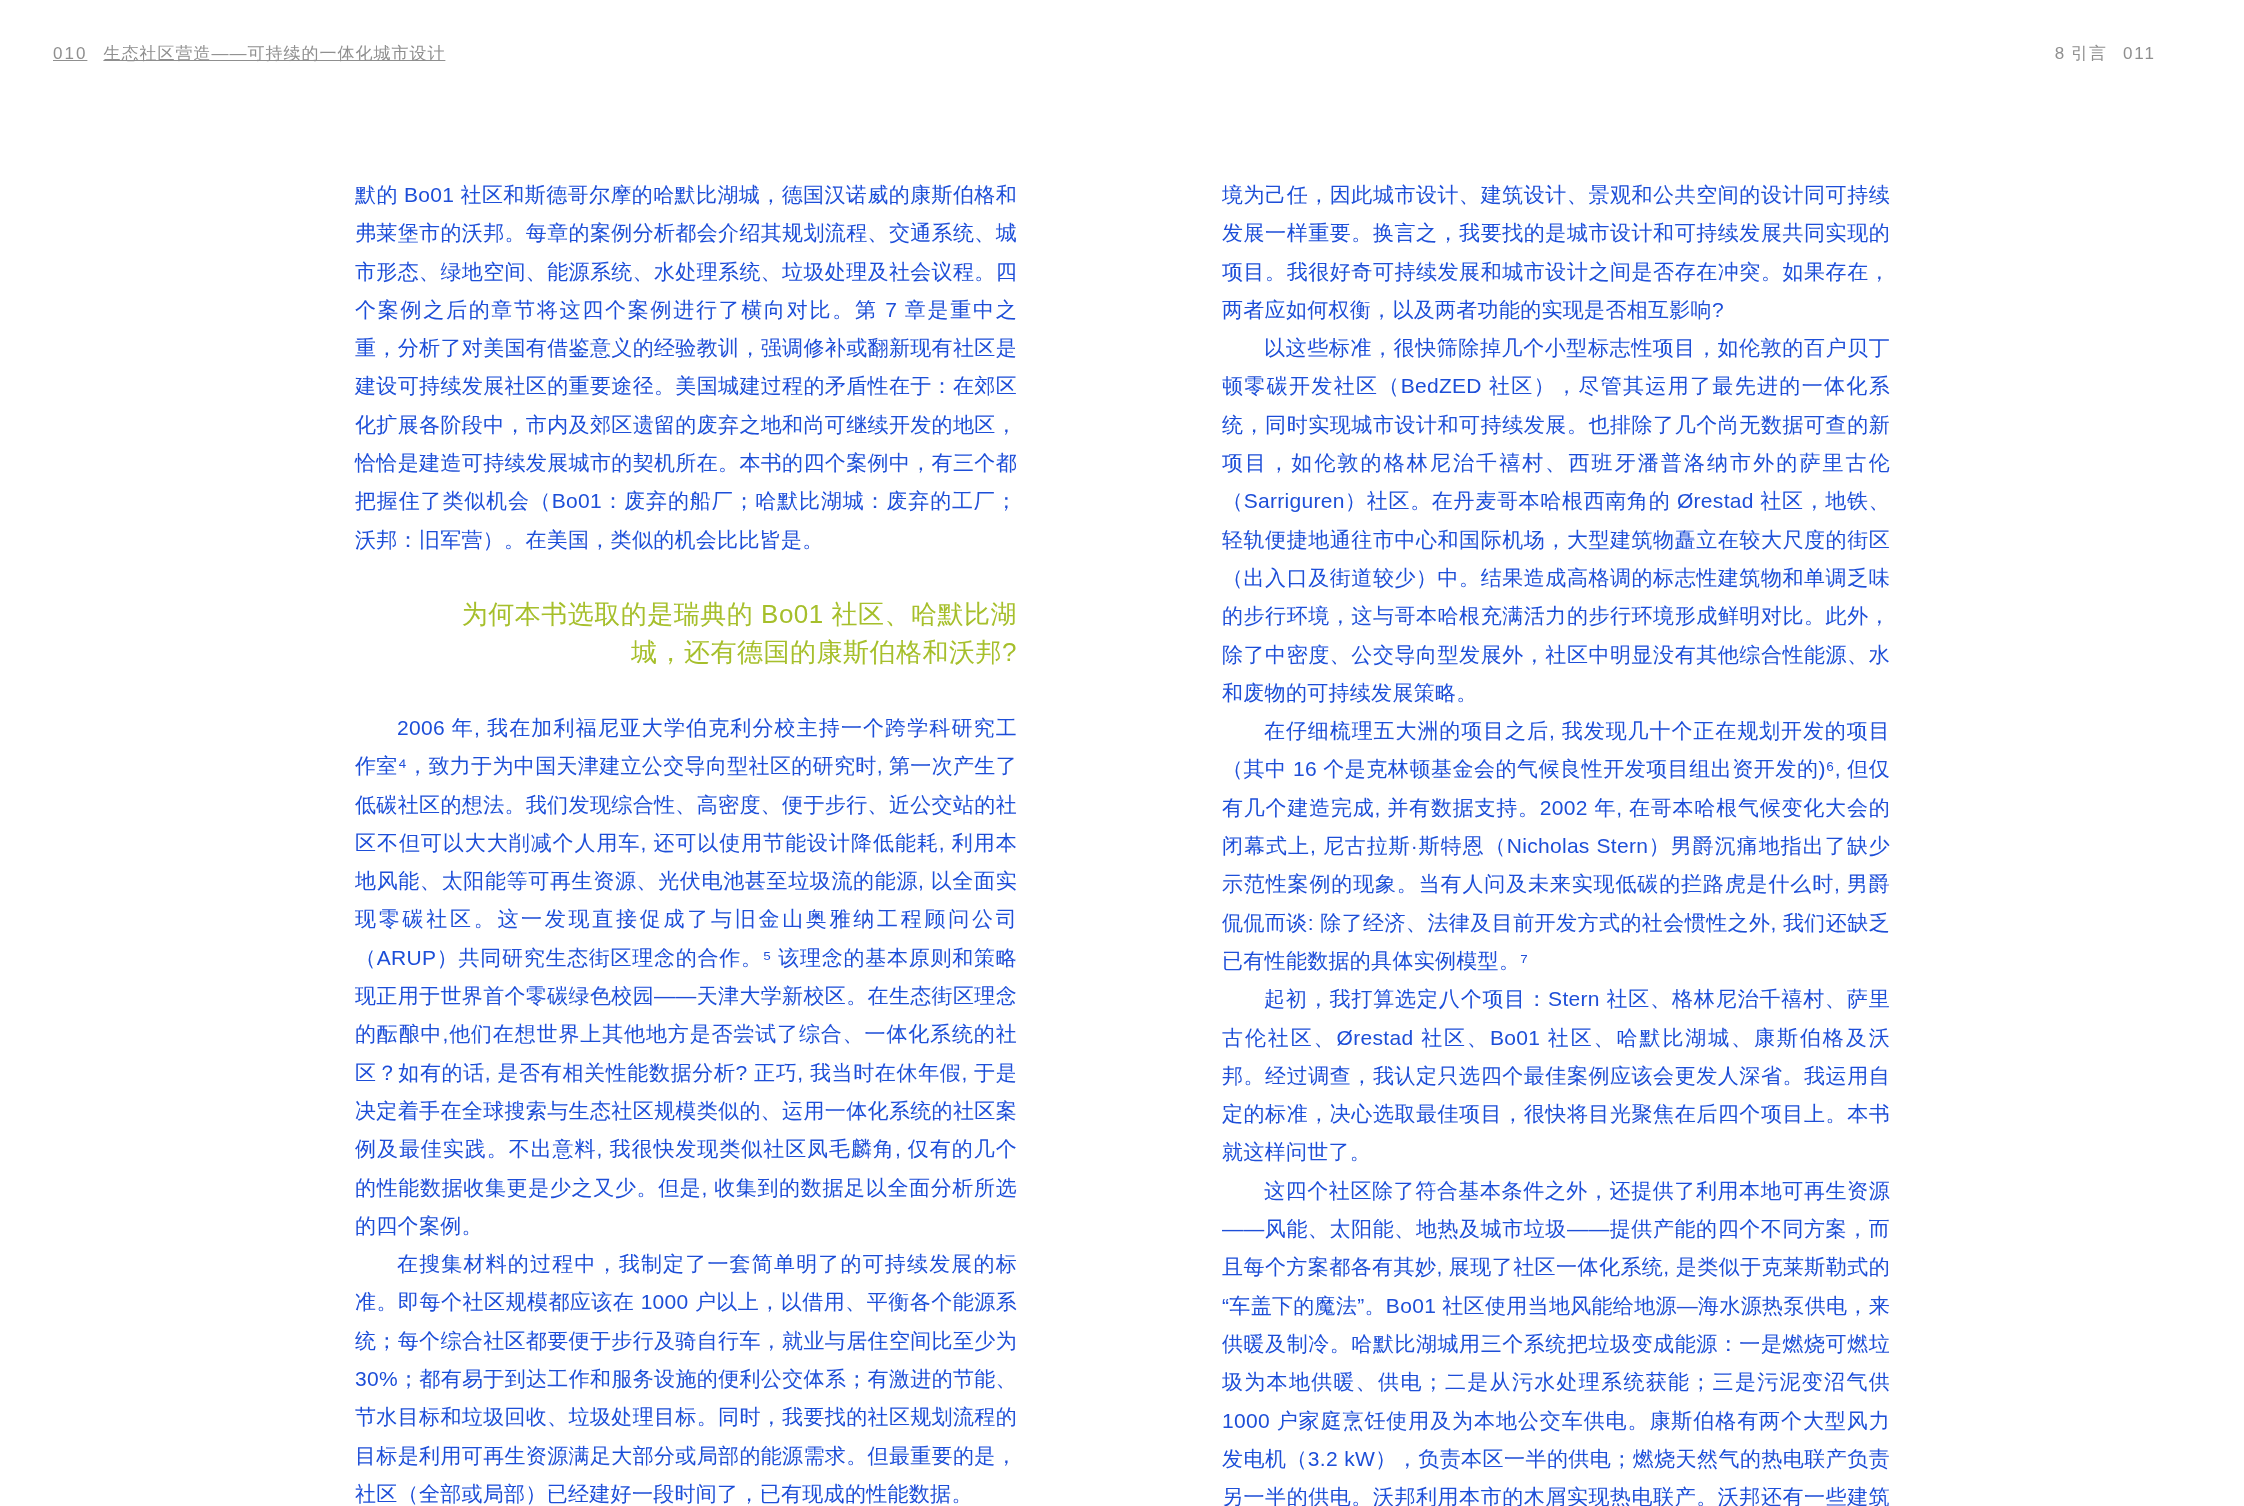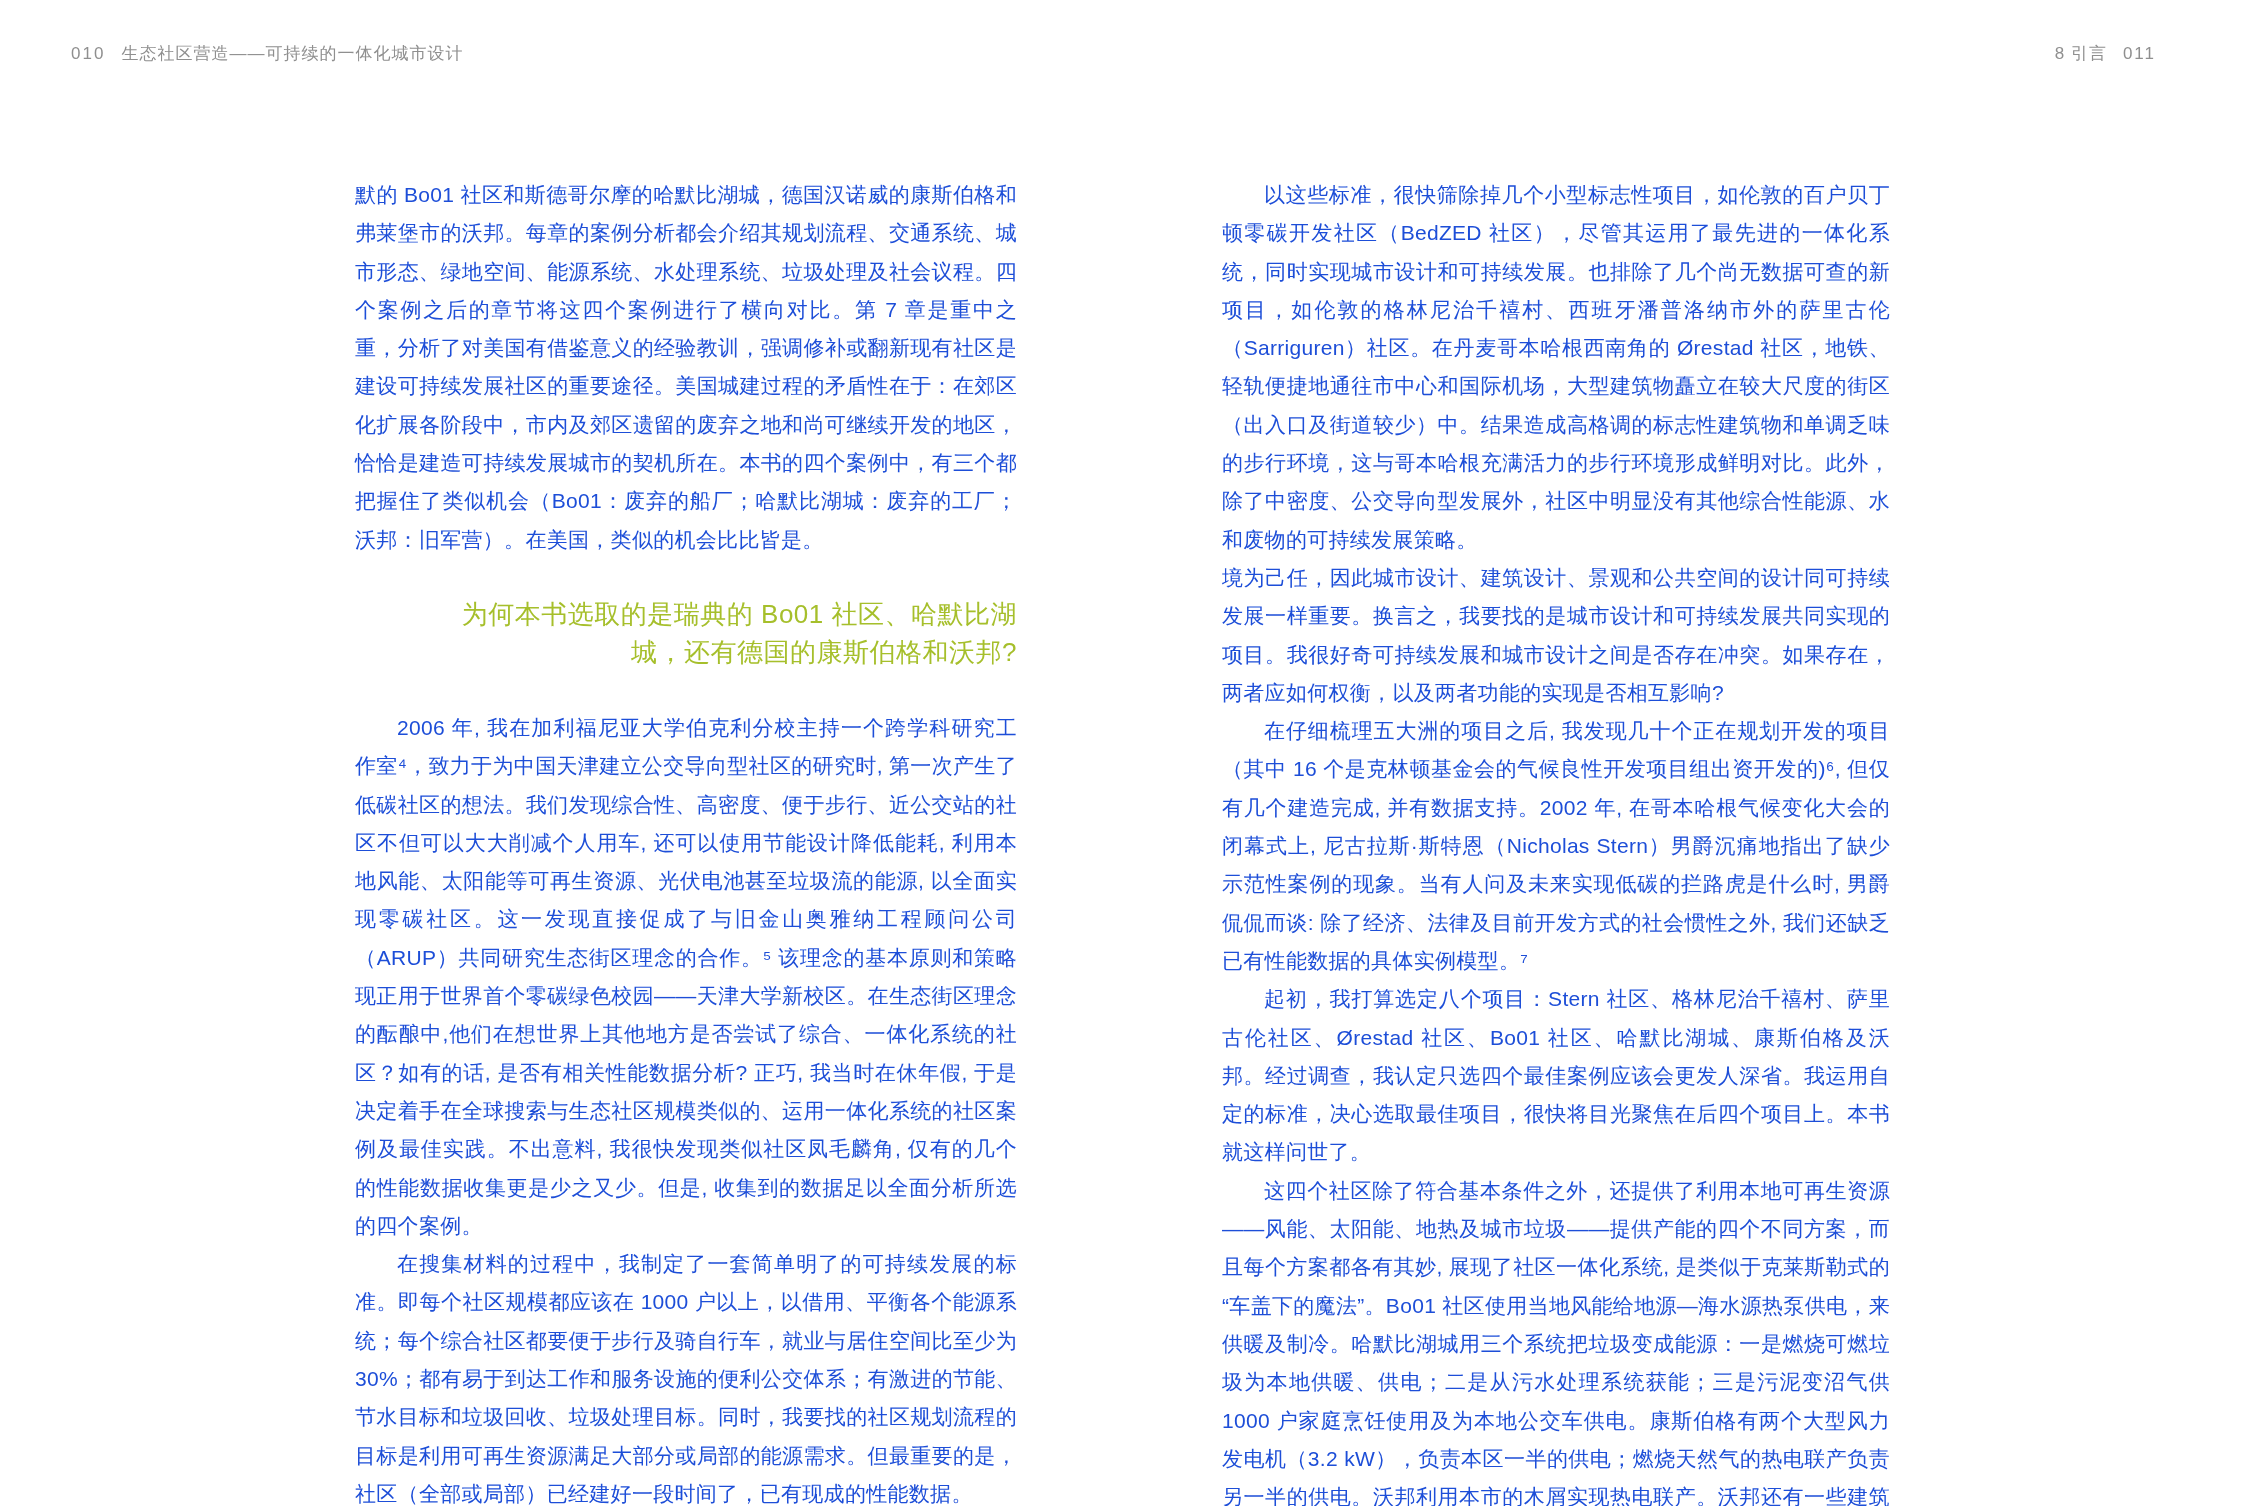--- a/index.html
+++ b/index.html
@@ -20,21 +20,21 @@
     background: #ffffff;
   }
   .running-header {
     position: absolute;
     top: 42px;
     font-size: 17px;
     letter-spacing: 1px;
     color: #8f8f8f;
     white-space: nowrap;
   }
-  .running-header.left  { left: 71px; }
+  .running-header.left  { left: 53px; text-decoration: underline; }
   .running-header.right { right: 88px; }
   .running-header .pagenum { letter-spacing: 2px; }
   .running-header .gap { display: inline-block; width: 16px; }
 
   .text-column {
     position: absolute;
     top: 176px;
   }
   .text-column.left  { left: 355px;  width: 662px; }
   .text-column.right { left: 1222px; width: 668px; }
@@ -75,20 +75,20 @@
 
   <div class="text-column left">
     <p class="body-par">默的 Bo01 社区和斯德哥尔摩的哈默比湖城，德国汉诺威的康斯伯格和弗莱堡市的沃邦。每章的案例分析都会介绍其规划流程、交通系统、城市形态、绿地空间、能源系统、水处理系统、垃圾处理及社会议程。四个案例之后的章节将这四个案例进行了横向对比。第 7 章是重中之重，分析了对美国有借鉴意义的经验教训，强调修补或翻新现有社区是建设可持续发展社区的重要途径。美国城建过程的矛盾性在于：在郊区化扩展各阶段中，市内及郊区遗留的废弃之地和尚可继续开发的地区，恰恰是建造可持续发展城市的契机所在。本书的四个案例中，有三个都把握住了类似机会（Bo01：废弃的船厂；哈默比湖城：废弃的工厂；沃邦：旧军营）。在美国，类似的机会比比皆是。</p>
     <h2 class="section-heading">为何本书选取的是瑞典的 Bo01 社区、哈默比湖城，还有德国的康斯伯格和沃邦?</h2>
     <p class="body-par indent">2006 年, 我在加利福尼亚大学伯克利分校主持一个跨学科研究工作室⁴，致力于为中国天津建立公交导向型社区的研究时, 第一次产生了低碳社区的想法。我们发现综合性、高密度、便于步行、近公交站的社区不但可以大大削减个人用车, 还可以使用节能设计降低能耗, 利用本地风能、太阳能等可再生资源、光伏电池甚至垃圾流的能源, 以全面实现零碳社区。这一发现直接促成了与旧金山奥雅纳工程顾问公司（ARUP）共同研究生态街区理念的合作。⁵ 该理念的基本原则和策略现正用于世界首个零碳绿色校园——天津大学新校区。在生态街区理念的酝酿中,他们在想世界上其他地方是否尝试了综合、一体化系统的社区？如有的话, 是否有相关性能数据分析? 正巧, 我当时在休年假, 于是决定着手在全球搜索与生态社区规模类似的、运用一体化系统的社区案例及最佳实践。不出意料, 我很快发现类似社区凤毛麟角, 仅有的几个的性能数据收集更是少之又少。但是, 收集到的数据足以全面分析所选的四个案例。</p>
     <p class="body-par indent">在搜集材料的过程中，我制定了一套简单明了的可持续发展的标准。即每个社区规模都应该在 1000 户以上，以借用、平衡各个能源系统；每个综合社区都要便于步行及骑自行车，就业与居住空间比至少为 30%；都有易于到达工作和服务设施的便利公交体系；有激进的节能、节水目标和垃圾回收、垃圾处理目标。同时，我要找的社区规划流程的目标是利用可再生资源满足大部分或局部的能源需求。但最重要的是，社区（全部或局部）已经建好一段时间了，已有现成的性能数据。</p>
 
   </div>
 
   <div class="text-column right">
+    <p class="body-par">境为己任，因此城市设计、建筑设计、景观和公共空间的设计同可持续发展一样重要。换言之，我要找的是城市设计和可持续发展共同实现的项目。我很好奇可持续发展和城市设计之间是否存在冲突。如果存在，两者应如何权衡，以及两者功能的实现是否相互影响?</p>
     <p class="body-par indent">以这些标准，很快筛除掉几个小型标志性项目，如伦敦的百户贝丁顿零碳开发社区（BedZED 社区），尽管其运用了最先进的一体化系统，同时实现城市设计和可持续发展。也排除了几个尚无数据可查的新项目，如伦敦的格林尼治千禧村、西班牙潘普洛纳市外的萨里古伦（Sarriguren）社区。在丹麦哥本哈根西南角的 Ørestad 社区，地铁、轻轨便捷地通往市中心和国际机场，大型建筑物矗立在较大尺度的街区（出入口及街道较少）中。结果造成高格调的标志性建筑物和单调乏味的步行环境，这与哥本哈根充满活力的步行环境形成鲜明对比。此外，除了中密度、公交导向型发展外，社区中明显没有其他综合性能源、水和废物的可持续发展策略。</p>
-    <p class="body-par">境为己任，因此城市设计、建筑设计、景观和公共空间的设计同可持续发展一样重要。换言之，我要找的是城市设计和可持续发展共同实现的项目。我很好奇可持续发展和城市设计之间是否存在冲突。如果存在，两者应如何权衡，以及两者功能的实现是否相互影响?</p>
     <p class="body-par indent">在仔细梳理五大洲的项目之后, 我发现几十个正在规划开发的项目（其中 16 个是克林顿基金会的气候良性开发项目组出资开发的)⁶, 但仅有几个建造完成, 并有数据支持。2002 年, 在哥本哈根气候变化大会的闭幕式上, 尼古拉斯·斯特恩（Nicholas Stern）男爵沉痛地指出了缺少示范性案例的现象。当有人问及未来实现低碳的拦路虎是什么时, 男爵侃侃而谈: 除了经济、法律及目前开发方式的社会惯性之外, 我们还缺乏已有性能数据的具体实例模型。⁷</p>
     <p class="body-par indent">起初，我打算选定八个项目：Stern 社区、格林尼治千禧村、萨里古伦社区、Ørestad 社区、Bo01 社区、哈默比湖城、康斯伯格及沃邦。经过调查，我认定只选四个最佳案例应该会更发人深省。我运用自定的标准，决心选取最佳项目，很快将目光聚焦在后四个项目上。本书就这样问世了。</p>
     <p class="body-par indent">这四个社区除了符合基本条件之外，还提供了利用本地可再生资源——风能、太阳能、地热及城市垃圾——提供产能的四个不同方案，而且每个方案都各有其妙, 展现了社区一体化系统, 是类似于克莱斯勒式的“车盖下的魔法”。Bo01 社区使用当地风能给地源—海水源热泵供电，来供暖及制冷。哈默比湖城用三个系统把垃圾变成能源：一是燃烧可燃垃圾为本地供暖、供电；二是从污水处理系统获能；三是污泥变沼气供 1000 户家庭烹饪使用及为本地公交车供电。康斯伯格有两个大型风力发电机（3.2 kW），负责本区一半的供电；燃烧天然气的热电联产负责另一半的供电。沃邦利用本市的木屑实现热电联产。沃邦还有一些建筑实践了最成功的太阳能方案，利用被动太阳能直接获得系统供暖，同时利用屋顶的太阳能光伏板供电，做到每年为城市回馈 15% 的电能。</p>
   </div>
 
 </div>
 
 </body></html>

